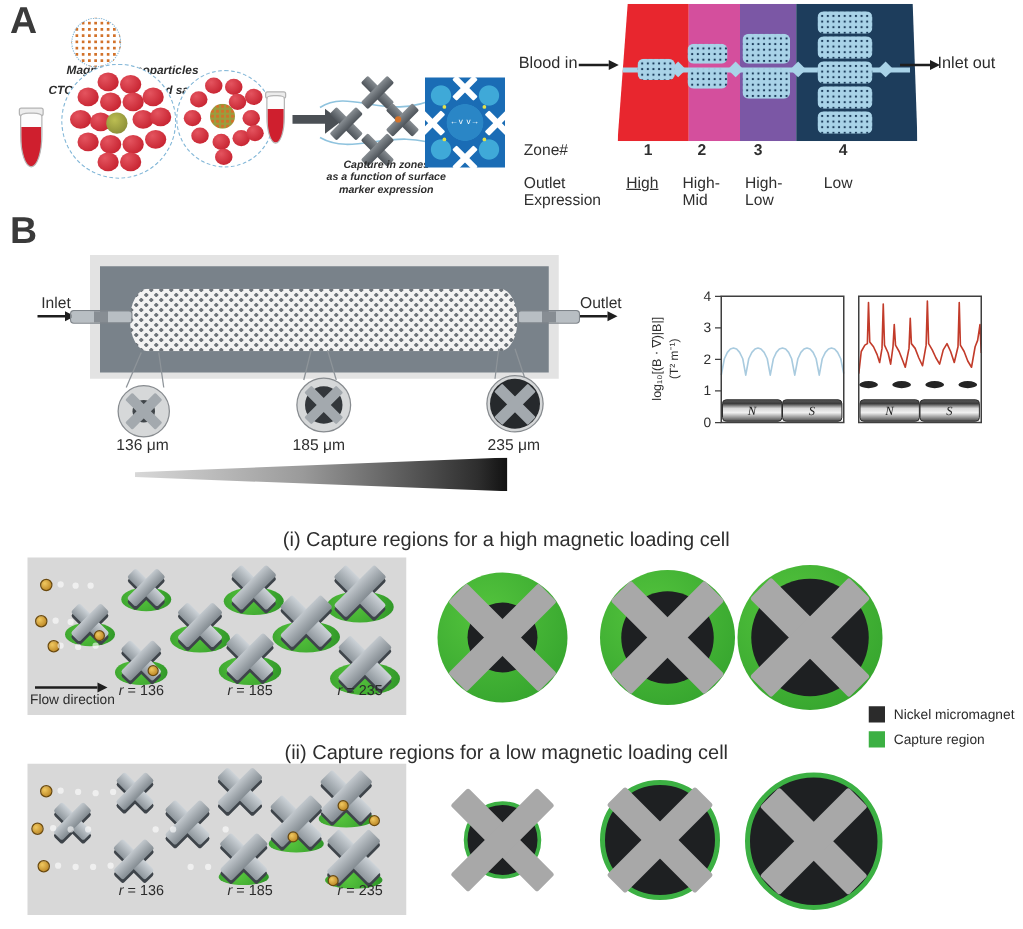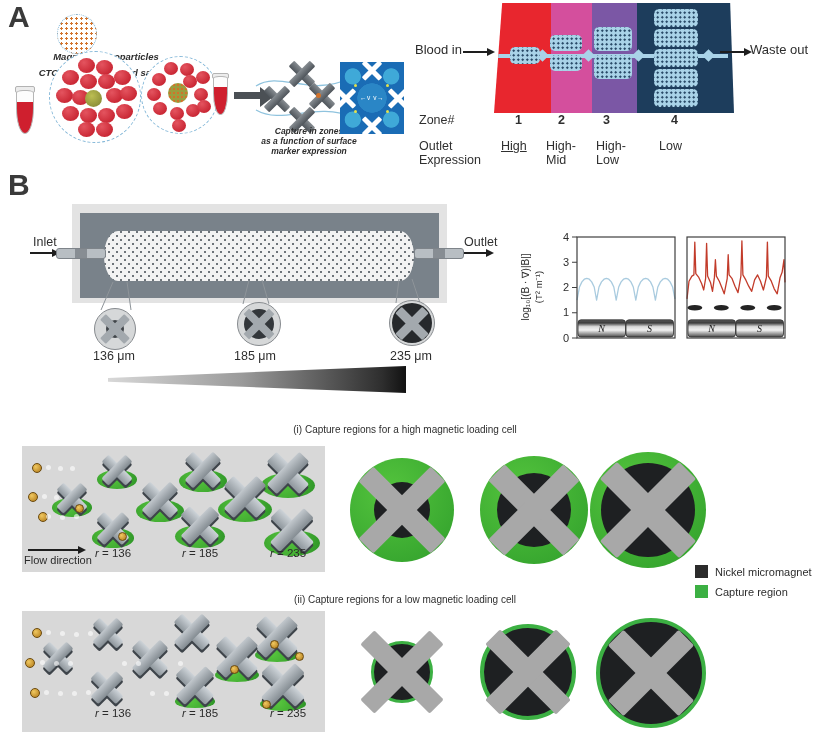--- a/index.html
+++ b/index.html
@@ -32,21 +32,21 @@
   .zoneNum{font-weight:700;}
   .mchannel{position:absolute;background-color:#f3f3f3;border-radius:14px/25px;
        background-image:radial-gradient(#6e747a 1.35px,transparent 1.5px),radial-gradient(#6e747a 1.35px,transparent 1.5px);
        background-size:8px 8px;background-position:1px 1px,5px 5px;}
   .rod{position:absolute;height:9px;border:1px solid #7e848a;border-radius:3px;
        background:linear-gradient(90deg,#b8bec3 0 38%,#878d93 38% 62%,#b8bec3 62%);}
   .mcirc{position:absolute;border-radius:50%;background:#d6d8d9;border:1px solid #878b8f;}
   .mcircDark{position:absolute;left:50%;top:50%;transform:translate(-50%,-50%);border-radius:50%;}
   .mgx{position:absolute;left:50%;top:50%;background:#a3a9ae;border-radius:1px;}
   .wedgeLabel{font-size:12px;color:#2e2e2e;text-align:center;}
-  .secTitle{font-size:10px;color:#2e2e2e;text-align:center;}
+  .secTitle{font-size:16px;color:#2e2e2e;text-align:center;}
   .grayPanel{position:absolute;background:#d8d8d8;}
   .rlab{font-size:11.5px;color:#2b2b2b;}
   .bigc{position:absolute;}
   .bigc .green{position:absolute;inset:0;border-radius:50%;background:radial-gradient(circle at 38% 32%,#54c43d,#2f9e2b);}
   .bigc .dark{position:absolute;left:50%;top:50%;transform:translate(-50%,-50%);border-radius:50%;background:#1e2022;}
   .bigc .ring{position:absolute;left:50%;top:50%;transform:translate(-50%,-50%);border-radius:50%;background:#1e2022;}
   .bigc .bx{position:absolute;left:50%;top:50%;background:#a8a8a8;border-radius:2px;}
   .legRow{position:absolute;display:flex;align-items:center;font-size:11px;color:#2c2c2c;}
   .legRow .sw{width:13px;height:13px;margin-right:7px;}
   .simx{position:absolute;}
@@ -192,21 +192,21 @@
     <div class="chamber" style="left:160px;top:6px;width:44px;height:18px;"></div>
     <div class="chamber" style="left:160px;top:26px;width:44px;height:18px;"></div>
     <div class="chamber" style="left:160px;top:46px;width:44px;height:18px;"></div>
     <div class="chamber" style="left:160px;top:66px;width:44px;height:18px;"></div>
     <div class="chamber" style="left:160px;top:86px;width:44px;height:18px;"></div>
   </div>
 
   <div class="abs lbl13" style="left:415px;top:42px;">Blood in</div>
   <div class="thinArrow" style="left:463px;top:51px;width:24px;"></div>
   <div class="thinArrow" style="left:720px;top:51px;width:24px;"></div>
-  <div class="abs lbl13" style="left:750px;top:42px;">Waste out</div>
+  <div class="abs lbl13" style="left:750px;top:42px;">Inlet out</div>
 
   <div class="abs lbl12" style="left:419px;top:113px;">Zone#</div>
   <div class="abs lbl12 zoneNum" style="left:515px;top:113px;">1</div>
   <div class="abs lbl12 zoneNum" style="left:558px;top:113px;">2</div>
   <div class="abs lbl12 zoneNum" style="left:603px;top:113px;">3</div>
   <div class="abs lbl12 zoneNum" style="left:671px;top:113px;">4</div>
 
   <div class="abs lbl12" style="left:419px;top:139px;">
     <div>Outlet</div>
     <div>Expression</div>

